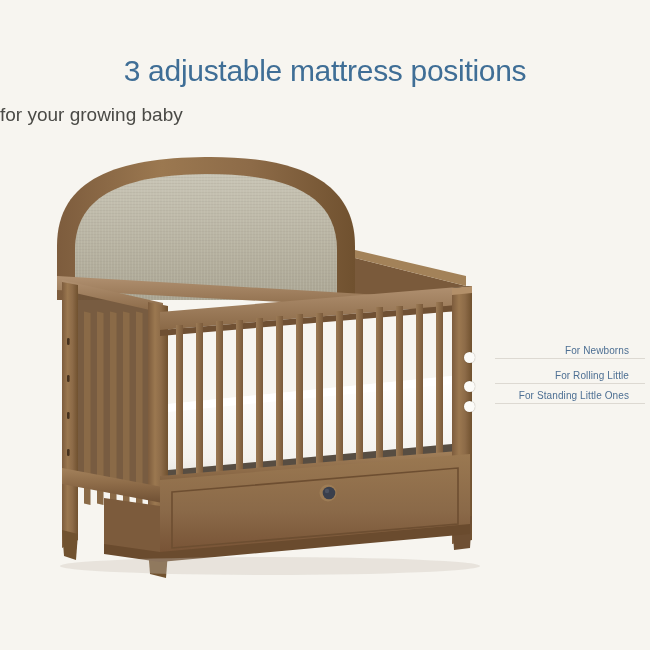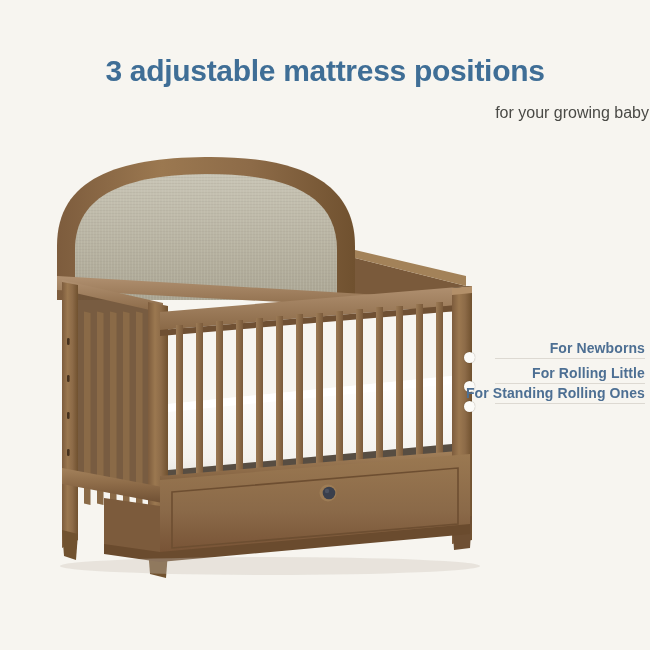--- a/index.html
+++ b/index.html
@@ -9,38 +9,38 @@
     font-family:"Liberation Sans", sans-serif;
     overflow:hidden;
     position:relative;
   }
   #stage{position:absolute;inset:0;width:650px;height:650px;}
 
   
   .title{
     position:absolute;left:0;top:56px;width:650px;
     text-align:center;
-    font-size:30px;font-weight:bold;
+    font-size:30px;font-weight:normal;
     letter-spacing:-0.3px;
     color:#3f6e96;
     line-height:1;
   }
   .subtitle{
     position:absolute;left:0;top:105px;width:649px;
-    text-align:right;
-    font-size:16px;font-weight:normal;
+    text-align:left;
+    font-size:19px;font-weight:normal;
     color:#4a4a46;
     line-height:1;
   }
 
   
   .callout{position:absolute;height:18px;}
   .callout .clabel{
-    position:absolute;right:0;bottom:3px;
-    font-size:14px;font-weight:bold;
+    position:absolute;right:16px;bottom:3px;
+    font-size:10px;font-weight:normal;
     color:#4d6f93;
     white-space:nowrap;
     letter-spacing:0.1px;
   }
   .callout .cline{
     position:absolute;left:0;right:0;bottom:0;
     height:1px;background:#ddd9d2;
   }
   .dot{
     position:absolute;
@@ -215,18 +215,18 @@
   </div>
   <div class="dot" style="left:464px;top:352px;"></div>
 
   <div class="callout" style="left:495px;top:366px;width:150px;">
     <span class="clabel">For Rolling Little</span>
     <span class="cline"></span>
   </div>
   <div class="dot" style="left:464px;top:381px;"></div>
 
   <div class="callout" style="left:495px;top:386px;width:150px;">
-    <span class="clabel">For Standing Rolling Ones</span>
+    <span class="clabel">For Standing Little Ones</span>
     <span class="cline"></span>
   </div>
   <div class="dot" style="left:464px;top:401px;"></div>
 
 </div>
 
 </body></html>

